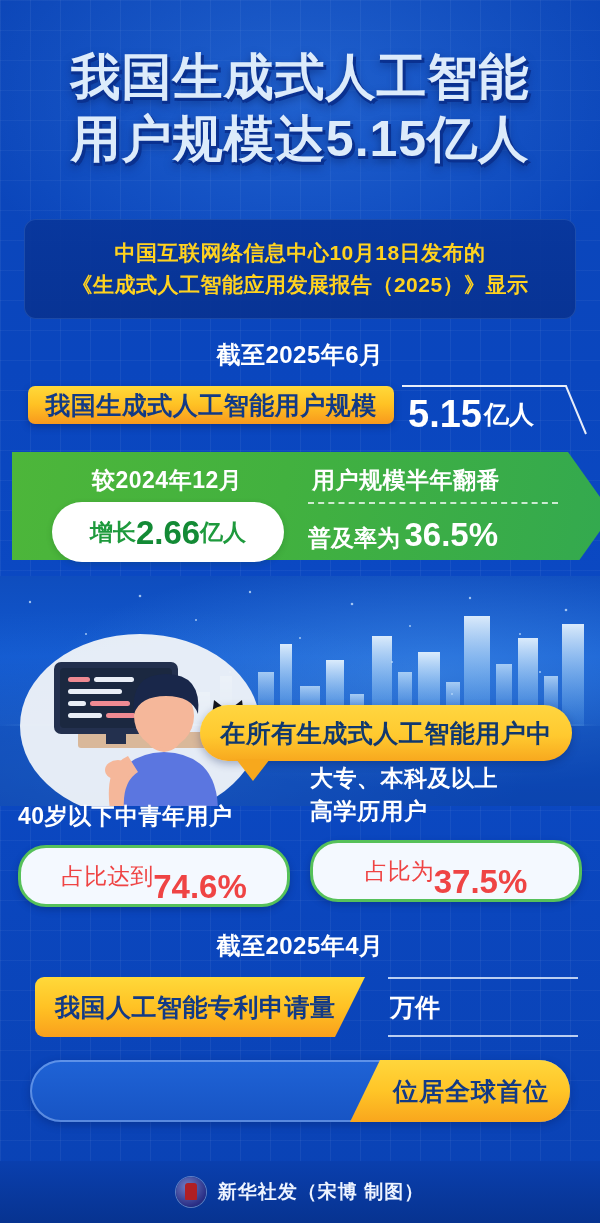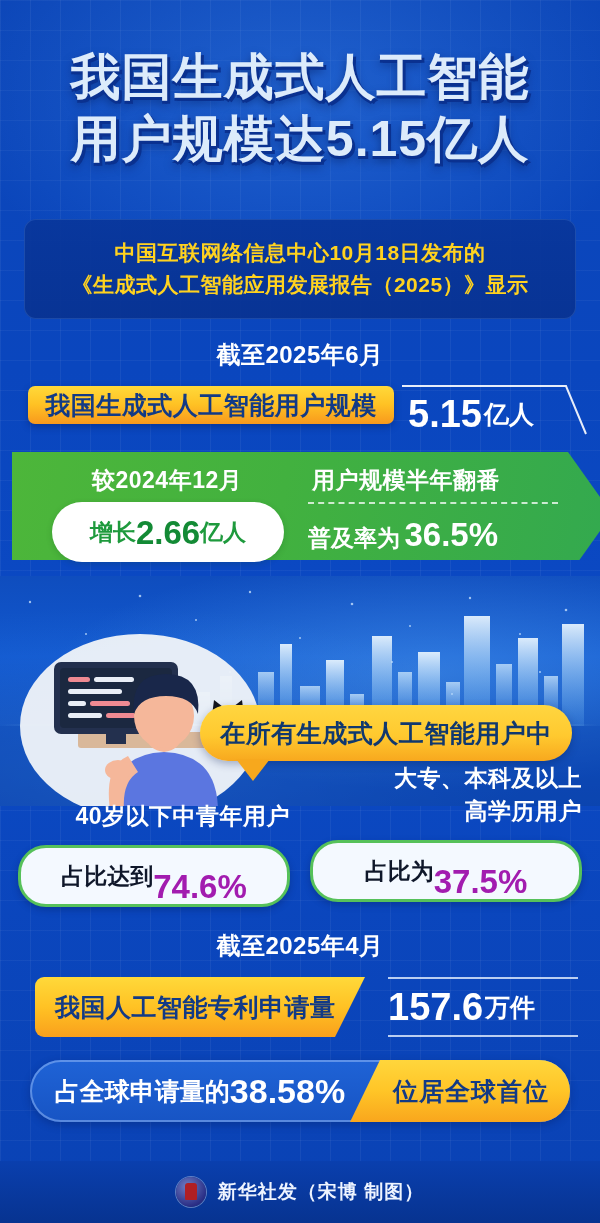--- a/index.html
+++ b/index.html
@@ -149,35 +149,35 @@
   }
   .bubble span{color:#10386f;font-size:25px;font-weight:bold;letter-spacing:.5px;}
   .bubble:after{
     content:"";position:absolute;left:36px;top:54px;
     border-left:17px solid transparent;border-right:17px solid transparent;
     border-top:22px solid #f7a81d;
   }
 
   
   .demo{position:absolute;left:0;top:762px;width:600px;height:140px;}
-  .dcol{position:absolute;text-align:right;}
+  .dcol{position:absolute;text-align:left;}
   #dcol-a{left:18px;top:38px;width:272px;}
   #dcol-b{left:310px;top:0px;width:272px;}
   .dcol .cap{
     color:#ffffff;font-size:23px;font-weight:bold;line-height:33px;letter-spacing:.5px;
     white-space:nowrap;
   }
   .dpill{
     margin-top:12px;height:56px;
     background:#f4f9ff;border:3px solid #56c15a;border-radius:28px;
     display:flex;align-items:center;justify-content:center;
     box-shadow:0 3px 7px rgba(2,24,80,.3);
   }
-  .dpill .t{color:#0f172a;font-size:23px;font-weight:bold;}
-  .dpill .b{color:#a21caf;font-size:33px;font-weight:bold;line-height:1;margin-top:20px;}
+  .dpill .t{color:#ef4444;font-size:23px;font-weight:normal;}
+  .dpill .b{color:#ef4444;font-size:33px;font-weight:bold;line-height:1;margin-top:20px;}
 
   
   .prow{position:absolute;left:0;top:977px;width:600px;height:62px;}
   .ppill{
     position:absolute;left:35px;top:0;width:330px;height:60px;
     background:linear-gradient(180deg,#ffd93a 0%,#ffc224 50%,#f9a01c 100%);
     border-radius:9px 0 0 9px;
     clip-path:polygon(0 0, 330px 0, 300px 60px, 0 60px);
     display:flex;align-items:center;justify-content:flex-start;
     padding-left:20px;box-sizing:border-box;
@@ -391,30 +391,25 @@
     </div>
   </div>
 
   <div class="datelbl" id="date2">截至2025年4月</div>
 
   <div class="prow">
     <div class="ppill">
       <span>我国人工智能专利申请量</span>
     </div>
     <div class="pval">
-      <span class="num">157.6</span>
       <span class="unit">万件</span>
     </div>
   </div>
 
   <div class="srow">
-    <div class="sleft">
-      <span class="t">占全球申请量的</span>
-      <span class="b">38.58%</span>
-    </div>
     <div class="sright">
       <span>位居全球首位</span>
     </div>
   </div>
 
   <div class="footer">
     <div class="logo"></div>
     <div class="ftxt">新华社发（宋博 制图）</div>
   </div>
 </div>

